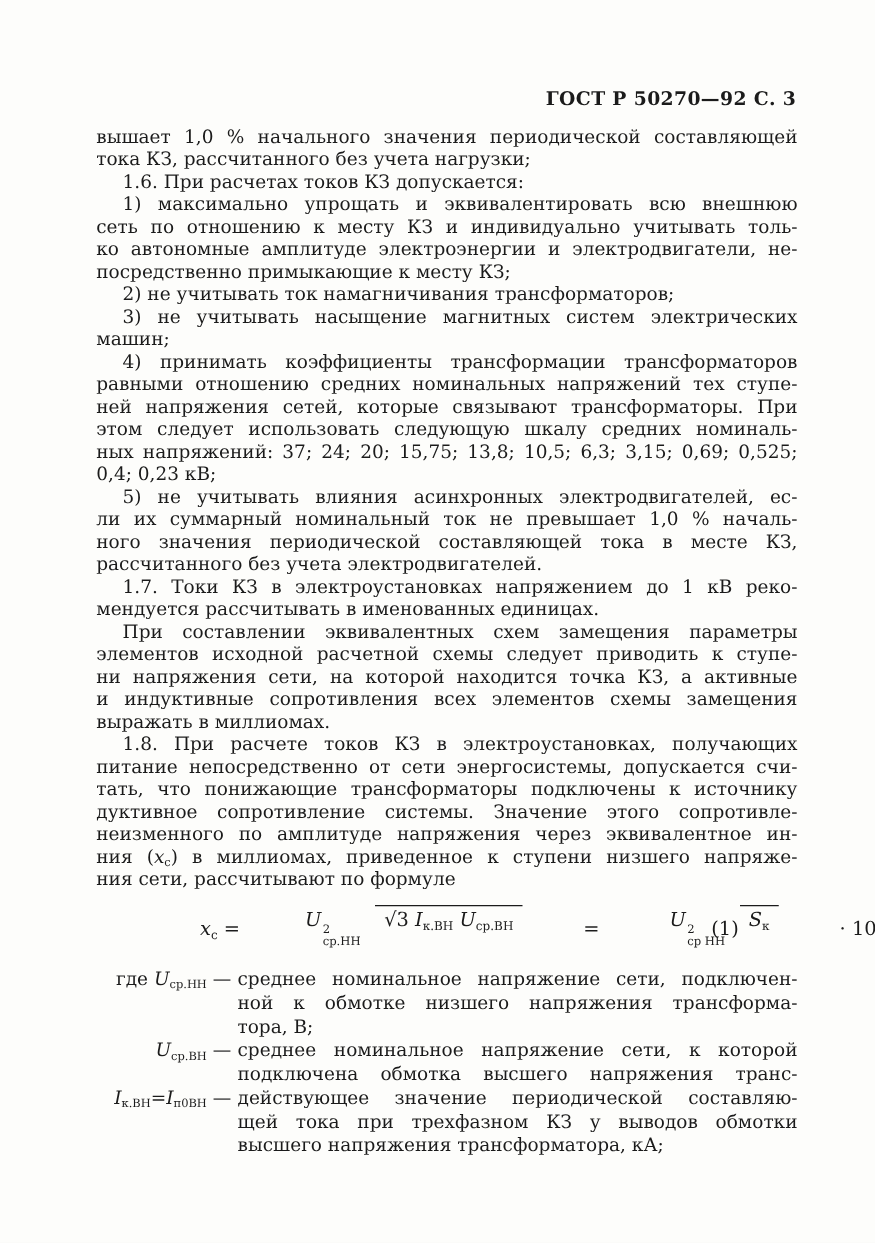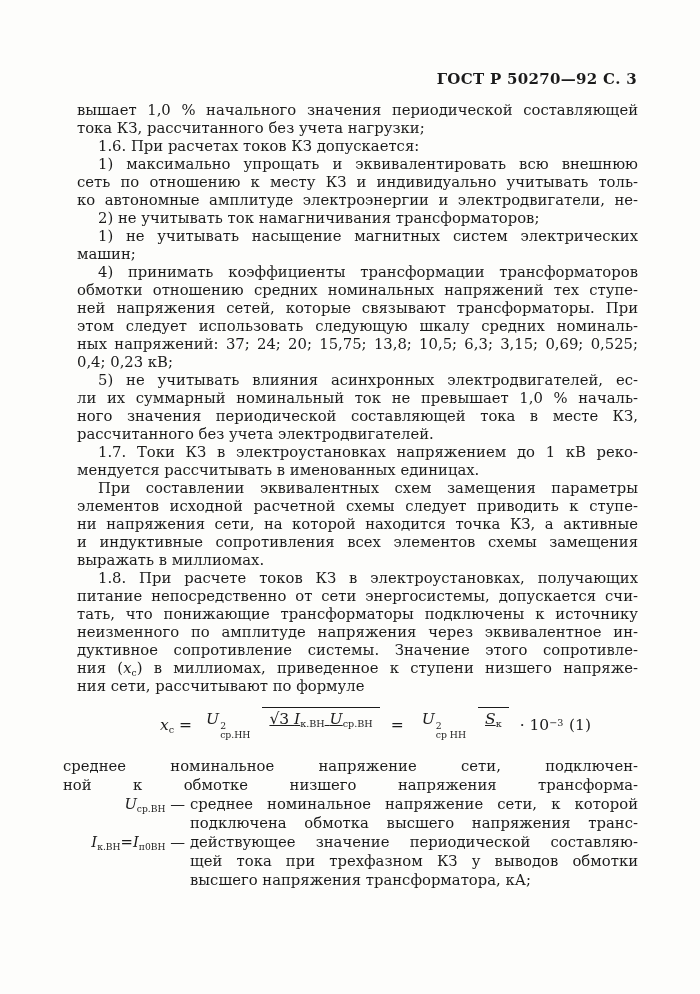--- a/index.html
+++ b/index.html
@@ -42,30 +42,31 @@
 
   
   .formula{
     position:relative;
     display:flex;
     align-items:center;
     height:54px;
     margin-top:3px;
     padding-left:83px;
     font-size:15.5px;
+    gap:38px;
   }
   .f-lhs{ margin-right:7px; white-space:nowrap; }
   .frac{
     display:inline-block;
     text-align:center;
     vertical-align:middle;
     white-space:nowrap;
   }
   .frac .num{ padding:0 7px 2px; }
-  .frac .den{ border-top:1.5px solid #1b1b1b; padding:2px 7px 0;text-decoration:underline; }
+  .frac .den{ border-top:1.5px solid #1b1b1b; padding:2px 7px 0; }
   .f-eq{ margin:0 11px; }
   .f-factor{ margin-left:11px; white-space:nowrap; }
   .f-number{
     position:absolute;
     right:47px;top:50%;
     transform:translateY(-50%);
     font-size:15.5px;
   }
   .supsub{
     display:inline-flex;
@@ -108,45 +109,46 @@
 
   <div class="content">
 
     <div id="body-lines">
         <div class="line fill">вышает 1,0 % начального значения периодической составляющей</div>
         <div class="line">тока КЗ, рассчитанного без учета нагрузки;</div>
         <div class="line ind">1.6. При расчетах токов КЗ допускается:</div>
         <div class="line ind fill">1) максимально упрощать и эквивалентировать всю внешнюю</div>
         <div class="line fill">сеть по отношению к месту КЗ и индивидуально учитывать толь-</div>
         <div class="line fill">ко автономные амплитуде электроэнергии и электродвигатели, не-</div>
+        <div class="line">посредственно примыкающие к месту КЗ;</div>
         <div class="line ind">2) не учитывать ток намагничивания трансформаторов;</div>
-        <div class="line ind fill">1) не учитывать насыщение магнитных систем электрических</div>
+        <div class="line ind fill">3) не учитывать насыщение магнитных систем электрических</div>
         <div class="line">машин;</div>
         <div class="line ind fill">4) принимать коэффициенты трансформации трансформаторов</div>
-        <div class="line fill">обмотки отношению средних номинальных напряжений тех ступе-</div>
+        <div class="line fill">равными отношению средних номинальных напряжений тех ступе-</div>
         <div class="line fill">ней напряжения сетей, которые связывают трансформаторы. При</div>
         <div class="line fill">этом следует использовать следующую шкалу средних номиналь-</div>
         <div class="line fill">ных напряжений: 37; 24; 20; 15,75; 13,8; 10,5; 6,3; 3,15; 0,69; 0,525;</div>
         <div class="line">0,4; 0,23 кВ;</div>
         <div class="line ind fill">5) не учитывать влияния асинхронных электродвигателей, ес-</div>
         <div class="line fill">ли их суммарный номинальный ток не превышает 1,0 % началь-</div>
         <div class="line fill">ного значения периодической составляющей тока в месте КЗ,</div>
         <div class="line">рассчитанного без учета электродвигателей.</div>
         <div class="line ind fill">1.7. Токи КЗ в электроустановках напряжением до 1 кВ реко-</div>
         <div class="line">мендуется рассчитывать в именованных единицах.</div>
         <div class="line ind fill">При составлении эквивалентных схем замещения параметры</div>
         <div class="line fill">элементов исходной расчетной схемы следует приводить к ступе-</div>
         <div class="line fill">ни напряжения сети, на которой находится точка КЗ, а активные</div>
         <div class="line fill">и индуктивные сопротивления всех элементов схемы замещения</div>
         <div class="line">выражать в миллиомах.</div>
         <div class="line ind fill">1.8. При расчете токов КЗ в электроустановках, получающих</div>
         <div class="line fill">питание непосредственно от сети энергосистемы, допускается счи-</div>
         <div class="line fill">тать, что понижающие трансформаторы подключены к источнику</div>
+        <div class="line fill">дуктивное сопротивление системы. Значение этого сопротивле-</div>
         <div class="line fill">неизменного по амплитуде напряжения через эквивалентное ин-</div>
-        <div class="line fill">дуктивное сопротивление системы. Значение этого сопротивле-</div>
         <div class="line fill">ния (<i>x</i><sub>с</sub>) в миллиомах, приведенное к ступени низшего напряже-</div>
         <div class="line">ния сети, рассчитывают по формуле</div>
       </div>
 
     <div class="formula">
       <span class="f-lhs"><i>x</i><sub>с</sub> =</span>
       <span class="frac">
         <span class="num" id="f1num"><i>U</i><span class="supsub">
               <span class="ss-sup">2</span>
               <span class="ss-sub">ср.НН</span>
@@ -160,23 +162,25 @@
               <span class="ss-sub">ср НН</span>
             </span></span>
         <span class="den"><i>S</i><sub>к</sub></span>
       </span>
       <span class="f-factor">· 10<sup>−3</sup></span>
       <span class="f-number">(1)</span>
     </div>
 
     <div class="definitions" id="defs">
         <div class="def-row">
+          <div class="def-sym">где <i>U</i><sub>ср.НН</sub> —</div>
           <div class="def-desc">
             <div class="dl fill">среднее номинальное напряжение сети, подключен-</div>
             <div class="dl fill">ной к обмотке низшего напряжения трансформа-</div>
+            <div class="dl">тора, В;</div>
           </div>
         </div>
         <div class="def-row">
           <div class="def-sym"><i>U</i><sub>ср.ВН</sub> —</div>
           <div class="def-desc">
             <div class="dl fill">среднее номинальное напряжение сети, к которой</div>
             <div class="dl fill">подключена обмотка высшего напряжения транс-</div>
           </div>
         </div>
         <div class="def-row">

